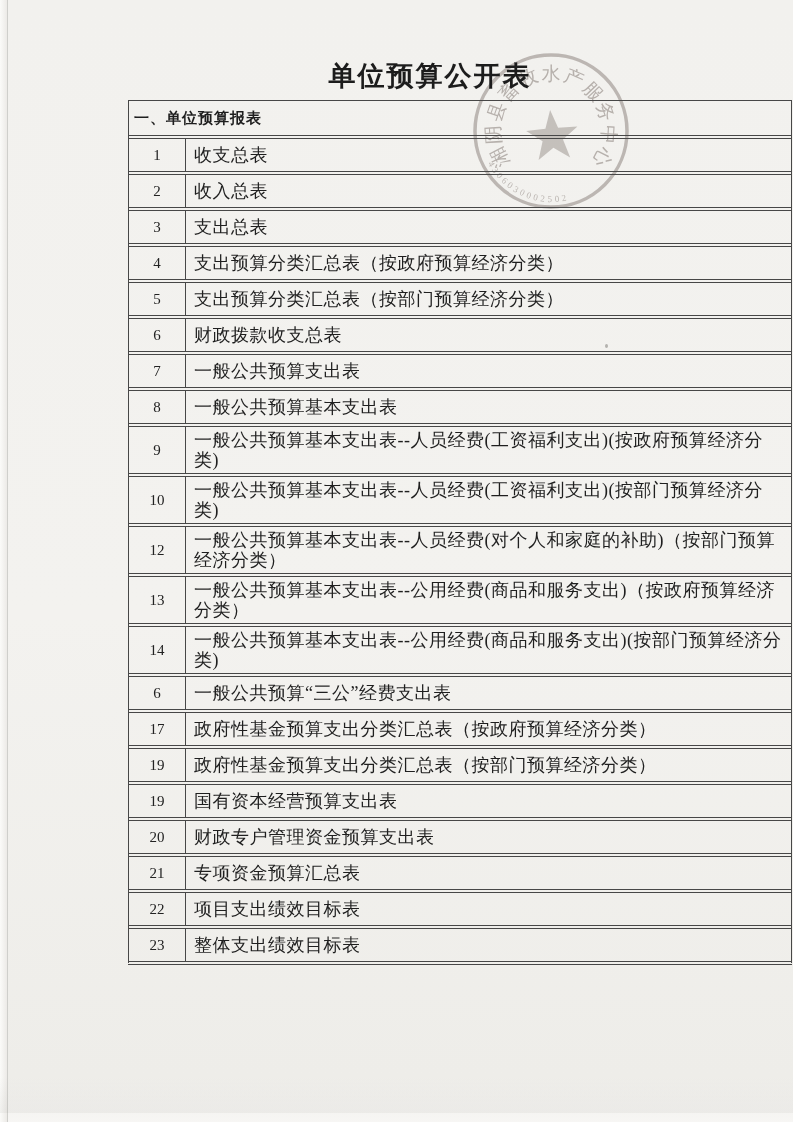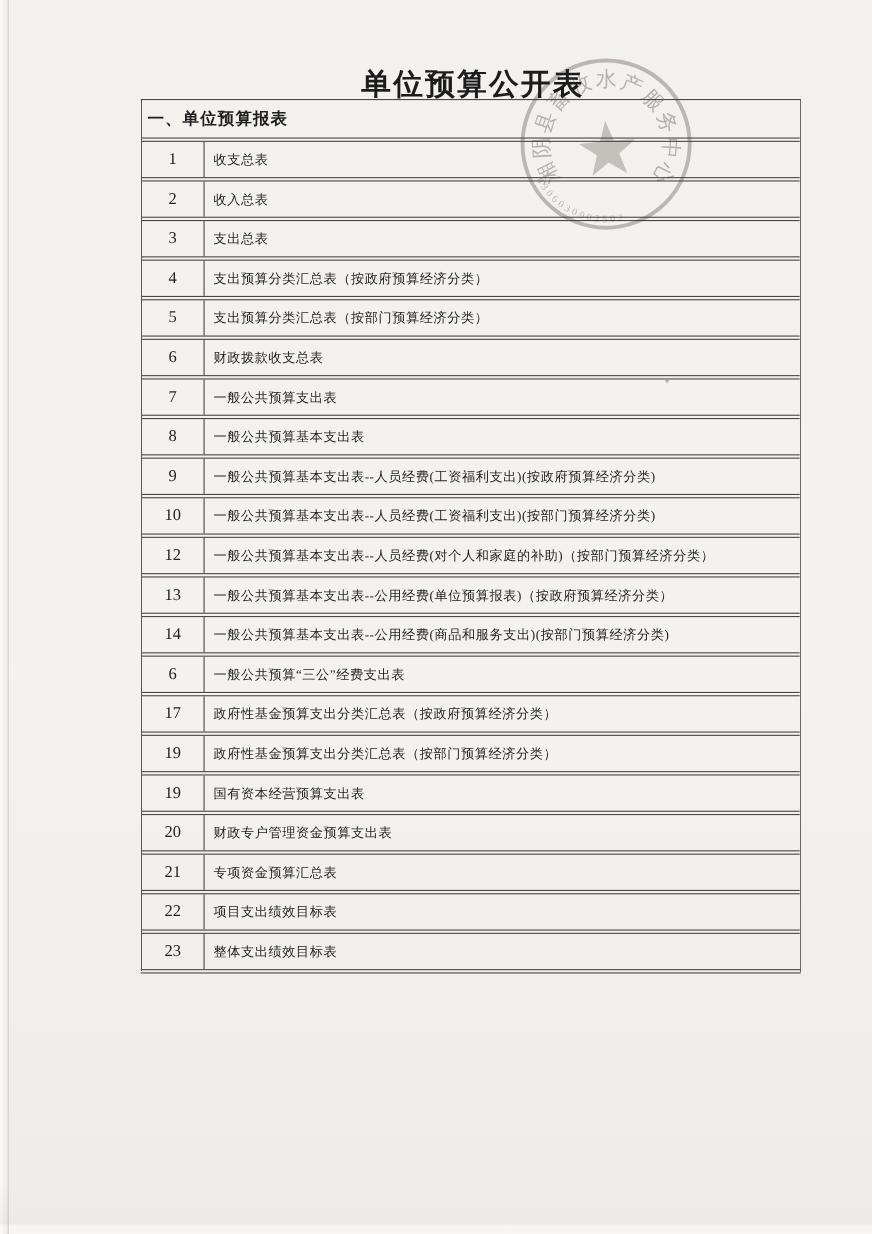--- a/index.html
+++ b/index.html
@@ -46,22 +46,22 @@
     top: 49px;
     width: 164px;
     height: 164px;
     z-index: 1;
     mix-blend-mode: multiply;
     filter: blur(0.4px);
   }
   .budget-table {
     position: absolute;
     left: 128px;
-    top: 90px;
-    width: 600px;
+    top: 100px;
+    width: 664px;
     box-sizing: border-box;
     border: 1px solid #474747;
     border-bottom: 4px double #474747;
     background: transparent;
     z-index: 2;
   }
   .section-header {
     min-height: 30px;
     display: flex;
     align-items: center;
@@ -86,21 +86,21 @@
     align-items: center;
     justify-content: center;
     font-size: 15px;
     color: #222222;
   }
   .cell-label {
     flex: 1;
     display: flex;
     align-items: center;
     padding: 3px 8px;
-    font-size: 12px;
+    font-size: 18px;
     line-height: 20px;
     letter-spacing: 0.5px;
     word-break: break-all;
     color: #1f1f1f;
   }
   .speck {
     position: absolute;
     left: 605px;
     top: 344px;
     width: 3px;
@@ -197,21 +197,21 @@
         <div class="row">
           <div class="cell-num">10</div>
           <div class="cell-label">一般公共预算基本支出表--人员经费(工资福利支出)(按部门预算经济分类)</div>
         </div>
         <div class="row">
           <div class="cell-num">12</div>
           <div class="cell-label">一般公共预算基本支出表--人员经费(对个人和家庭的补助)（按部门预算经济分类）</div>
         </div>
         <div class="row">
           <div class="cell-num">13</div>
-          <div class="cell-label">一般公共预算基本支出表--公用经费(单位预算报表)（按政府预算经济分类）</div>
+          <div class="cell-label">一般公共预算基本支出表--公用经费(商品和服务支出)（按政府预算经济分类）</div>
         </div>
         <div class="row">
           <div class="cell-num">14</div>
           <div class="cell-label">一般公共预算基本支出表--公用经费(商品和服务支出)(按部门预算经济分类)</div>
         </div>
         <div class="row">
           <div class="cell-num">6</div>
           <div class="cell-label">一般公共预算“三公”经费支出表</div>
         </div>
         <div class="row">

